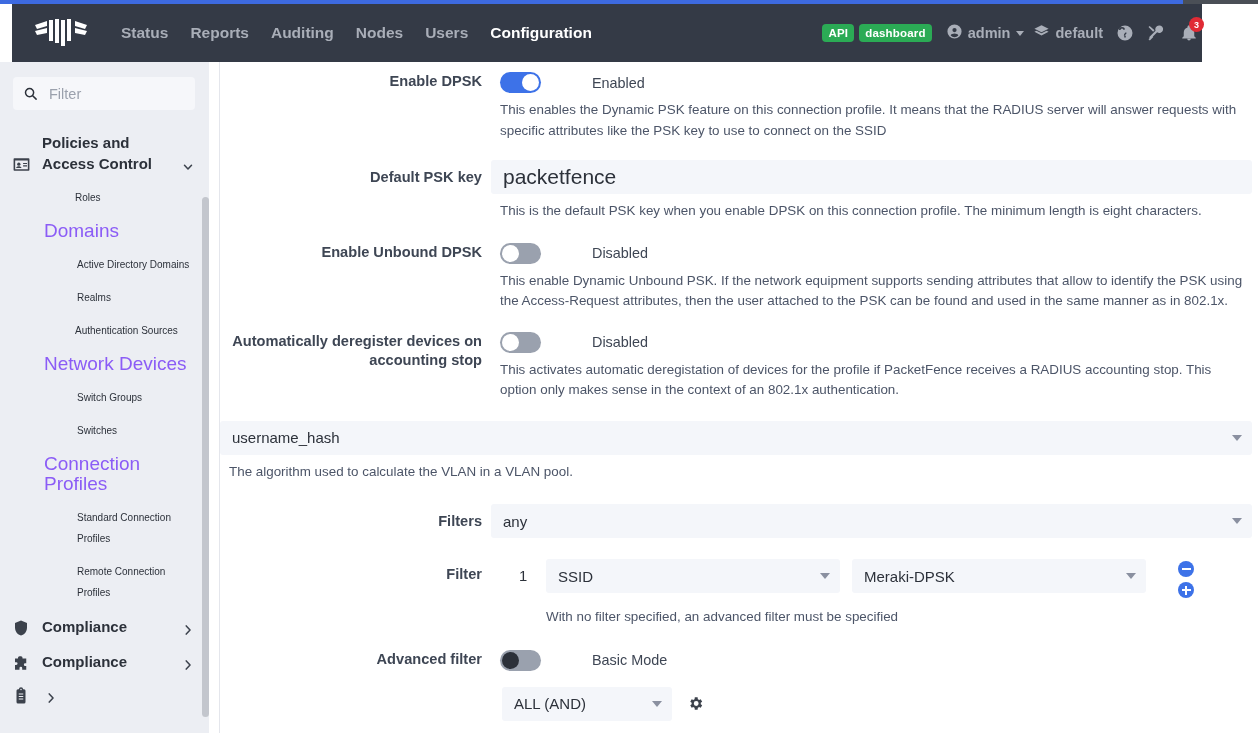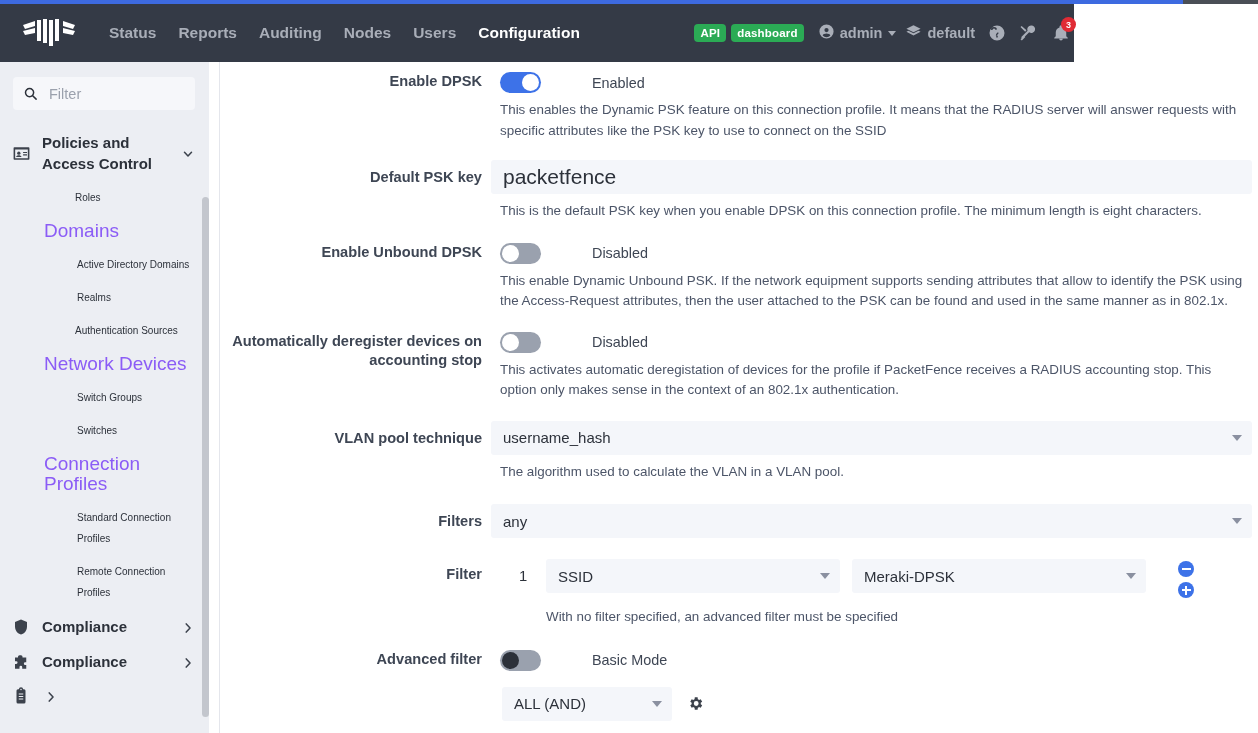--- a/index.html
+++ b/index.html
@@ -20,22 +20,22 @@
     background: #4a4f56;
     z-index: 60;
   }
   #progress-fill {
     height: 4px;
     background: #3d6ae0;
   }
 
   
   #navbar {
-    position: absolute; top: 4px; left: 0;
-    width: 1074px; height: 58px;
+    position: absolute; top: 4px; left: 12px;
+    width: 1190px; height: 58px;
     background: #343a46;
     display: flex; align-items: center;
     z-index: 50;
   }
   #brand {
     width: 70px; margin-left: 14px;
     display: flex; align-items: center; justify-content: center;
   }
   #nav-links { display: flex; align-items: center; gap: 0px; margin-left: 14px; }
   .nav-link {
@@ -124,21 +124,21 @@
   #filter-input::placeholder { color: #9ba1ad; }
 
   #sidebar-scroll {
     position: absolute; top: 63px; left: 0;
     width: 209px; height: 608px;
     overflow: hidden;
   }
   #sidebar-list { padding: 0 0 10px 0; }
 
   .grp-head {
-    display: flex; align-items: center;
+    display: flex; align-items: flex-end;
     padding: 7px 12px 7px 12px;
     cursor: pointer;
   }
   .grp-icon {
     flex: 0 0 30px; display: flex; align-items: flex-start;
     justify-content: flex-start; color: #3c424c;
     padding-top: 1px;
   }
   .grp-label {
     flex: 1;
@@ -501,21 +501,20 @@
         <div class="switch off">
           <div class="knob"></div>
         </div>
         <div class="switch-label">Disabled</div>
       </div>
       <div class="help">This activates automatic deregistation of devices for the profile if PacketFence receives a RADIUS accounting stop. This option only makes sense in the context of an 802.1x authentication.</div>
     </div>
   </div>
 
   <div class="row" style="margin-top:20px;">
-    <div class="row-label" style="line-height:34px;">VLAN pool technique</div>
     <div class="row-field" style="padding-right:6px;">
       <div class="select">
         <span class="val">username_hash</span>
         <span class="arr"></span>
       </div>
       <div class="help">The algorithm used to calculate the VLAN in a VLAN pool.</div>
     </div>
   </div>
 
   <div class="row" style="margin-top:22px;">

